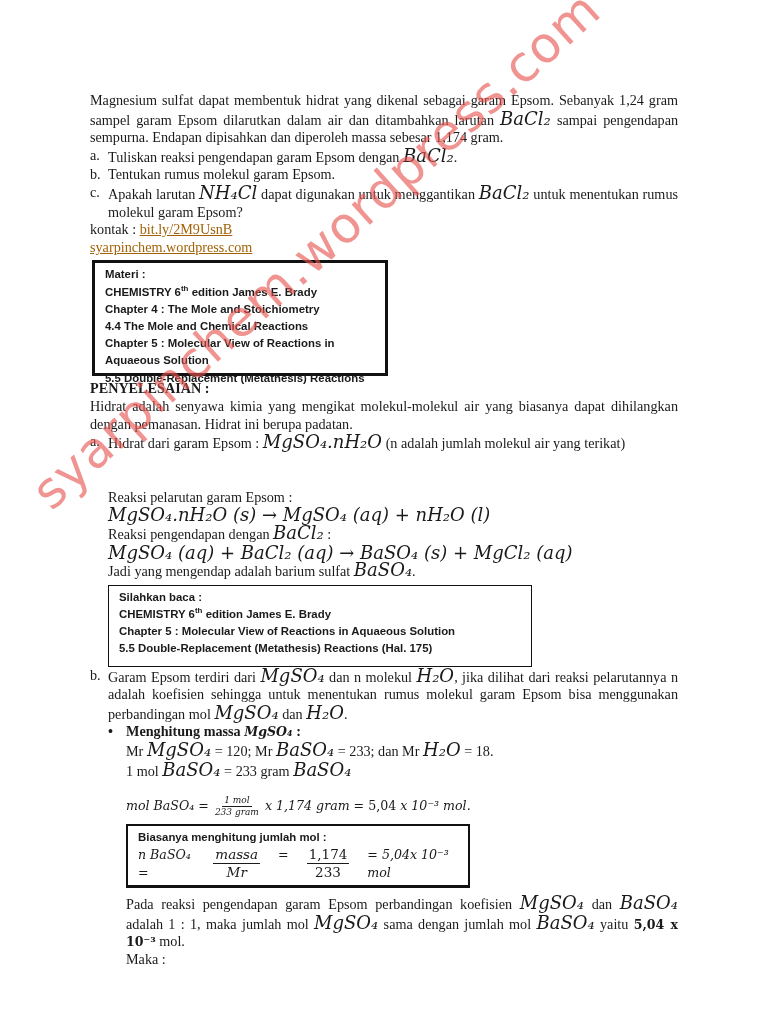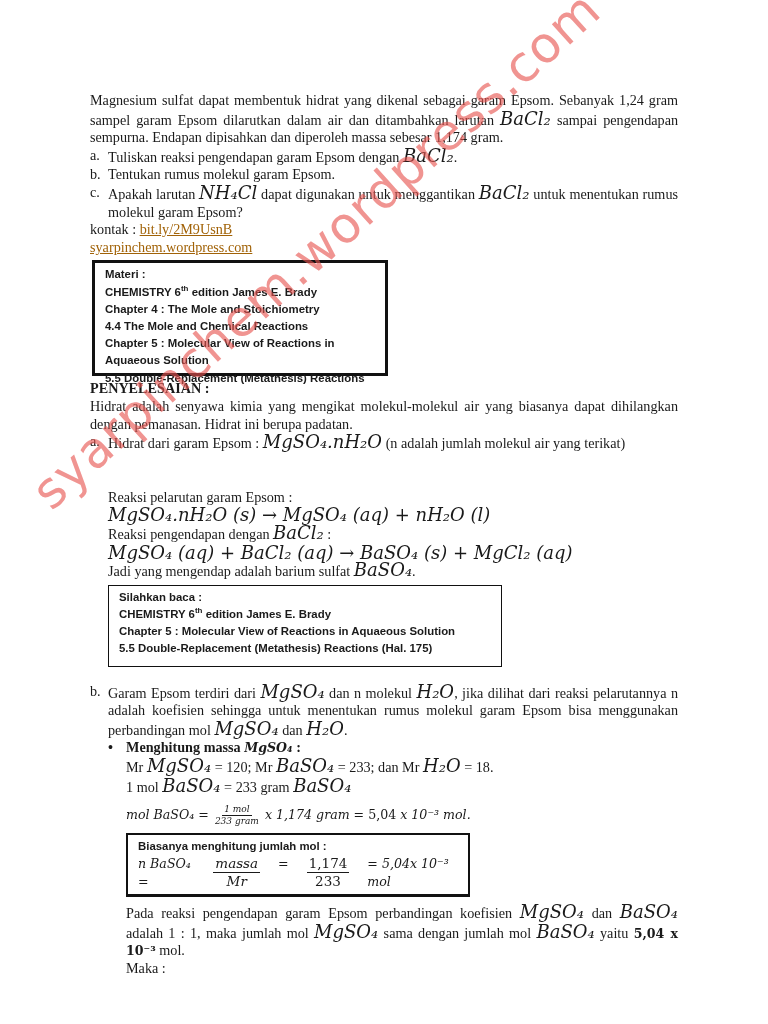--- a/index.html
+++ b/index.html
@@ -18,21 +18,21 @@
   .li .txt { flex: 1; text-align: justify; }
   .indent { padding-left: 18px; margin-top: 36px; }
   a.link { color: #a16207; text-decoration: underline; }
   .box {
     border: 2.5px solid #111; font-family: "Liberation Sans", sans-serif; font-size: 11.4px; line-height: 17.2px;
     color: #1a1a1a; padding: 3px 8px 3px 10px; box-sizing: border-box;
   }
   .box .bold { font-weight: bold; }
   .box sup { font-size: 70%; }
   .box1 { width: 296px; height: 116px; margin: 4px 12px 4px 2px; font-weight: bold; border-width: 3px; }
-  .box2 { width: 394px; height: 82px; margin: 4px 0 16px 18px; font-weight: bold; border-width: 1.5px; }
+  .box2 { width: 424px; height: 82px; margin: 4px 0 0 18px; font-weight: bold; border-width: 1.5px; }
   .box3 { width: 344px; height: 64px; margin: 6px 0 6px 36px; border-width: 2px; border-bottom-width: 3px; }
   .bullet-wrap { padding-left: 18px; }
   .bullet { display: flex; }
   .bullet .dot { width: 18px; flex: none; font-weight: bold; }
   .bold { font-weight: bold; }
   .frac { display: inline-flex; flex-direction: column; align-items: center; vertical-align: middle; margin: 0 2px; }
   .frac .num { border-bottom: 1px solid #1a1a1a; padding: 0 2px; }
   .frac.small { font-size: 9px; line-height: 11px; }
   .frac.big { font-size: 13.5px; line-height: 17px; }
   .calc { font-family: "DejaVu Serif", serif; font-size: 12.6px; }
@@ -157,21 +157,21 @@
         <span>= 233; dan Mr</span>
         <span class="m">H₂O</span>
         <span>= 18.</span>
       </div>
       <div>
         <span>1 mol</span>
         <span class="m">BaSO₄</span>
         <span>= 233 gram</span>
         <span class="m">BaSO₄</span>
       </div>
-      <div class="calc" style="margin-top:8px">
+      <div class="calc" style="margin-top:15px">
         <span style="font-style:italic">mol BaSO₄ =</span>
         <span class="frac small">
           <span class="num" style="font-style:italic">1 mol</span>
           <span style="font-style:italic">233 gram</span>
         </span>
         <span style="font-style:italic">x 1,174 gram =</span>
         <span>5,04</span>
         <span style="font-style:italic">x 10⁻³ mol.</span>
       </div>
 

